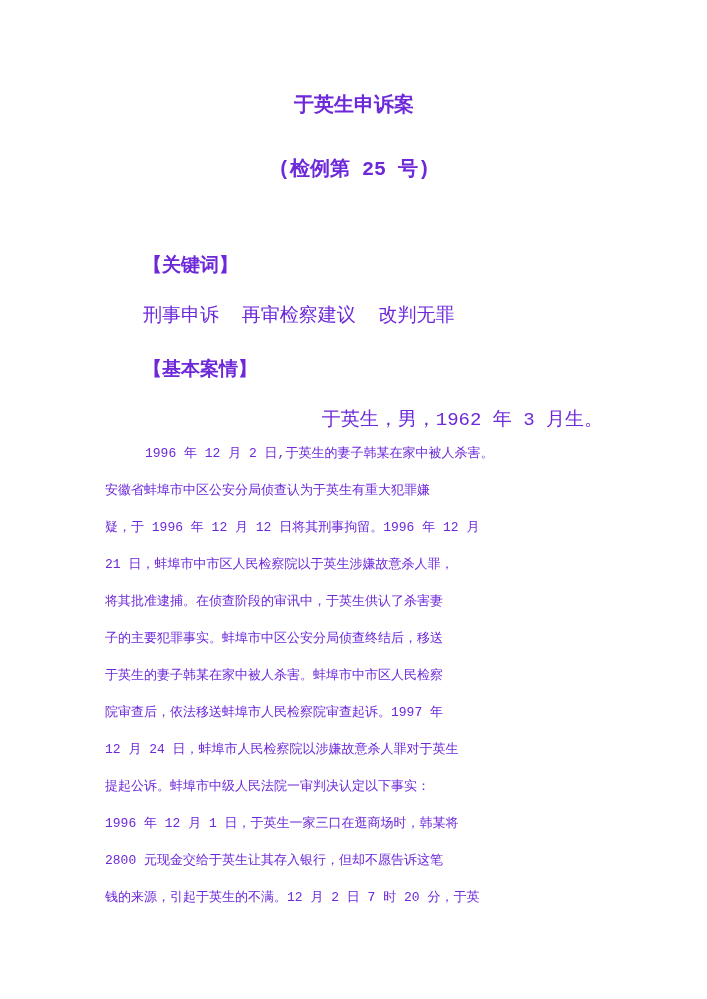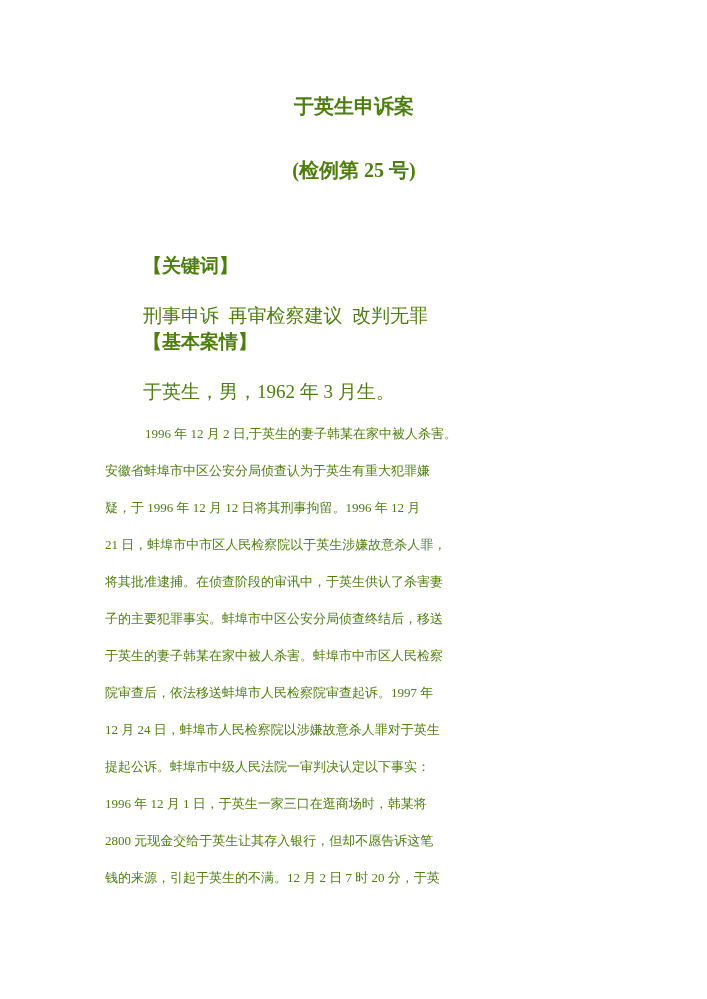--- a/index.html
+++ b/index.html
@@ -7,22 +7,22 @@
     padding: 0;
     background: #ffffff;
   }
   .page {
     position: relative;
     width: 707px;
     height: 999px;
     box-sizing: border-box;
     padding: 92px 104px 0 105px;
     background: #ffffff;
-    color: #4d7c0f;
-    font-family: Liberation Serif, serif;
+    color: #6d28d9;
+    font-family: Liberation Mono, monospace;
     overflow: hidden;
   }
   .title {
     font-size: 20px;
     font-weight: bold;
     text-align: center;
     line-height: 28px;
     margin-bottom: 25px;
     white-space: pre-wrap;
   }
@@ -35,29 +35,31 @@
     white-space: pre-wrap;
     margin-top: 36px;
   }
   .heading {
     font-size: 19px;
     font-weight: bold;
     line-height: 26px;
     padding-left: 38px;
     margin-bottom: 24px;
     white-space: pre-wrap;
+    margin-top: 28px;
   }
   .para {
     font-size: 19px;
     line-height: 26px;
     padding-left: 38px;
     white-space: pre-wrap;
   }
   .para.person {
-    margin-bottom: 10px;
+    margin-bottom: 2px;
+    text-align: right;
   }
   .body-paragraph {
     font-size: 13px;
   }
   .body-paragraph .line {
     line-height: 37px;
     height: 37px;
     white-space: pre;
     overflow: visible;
   }

